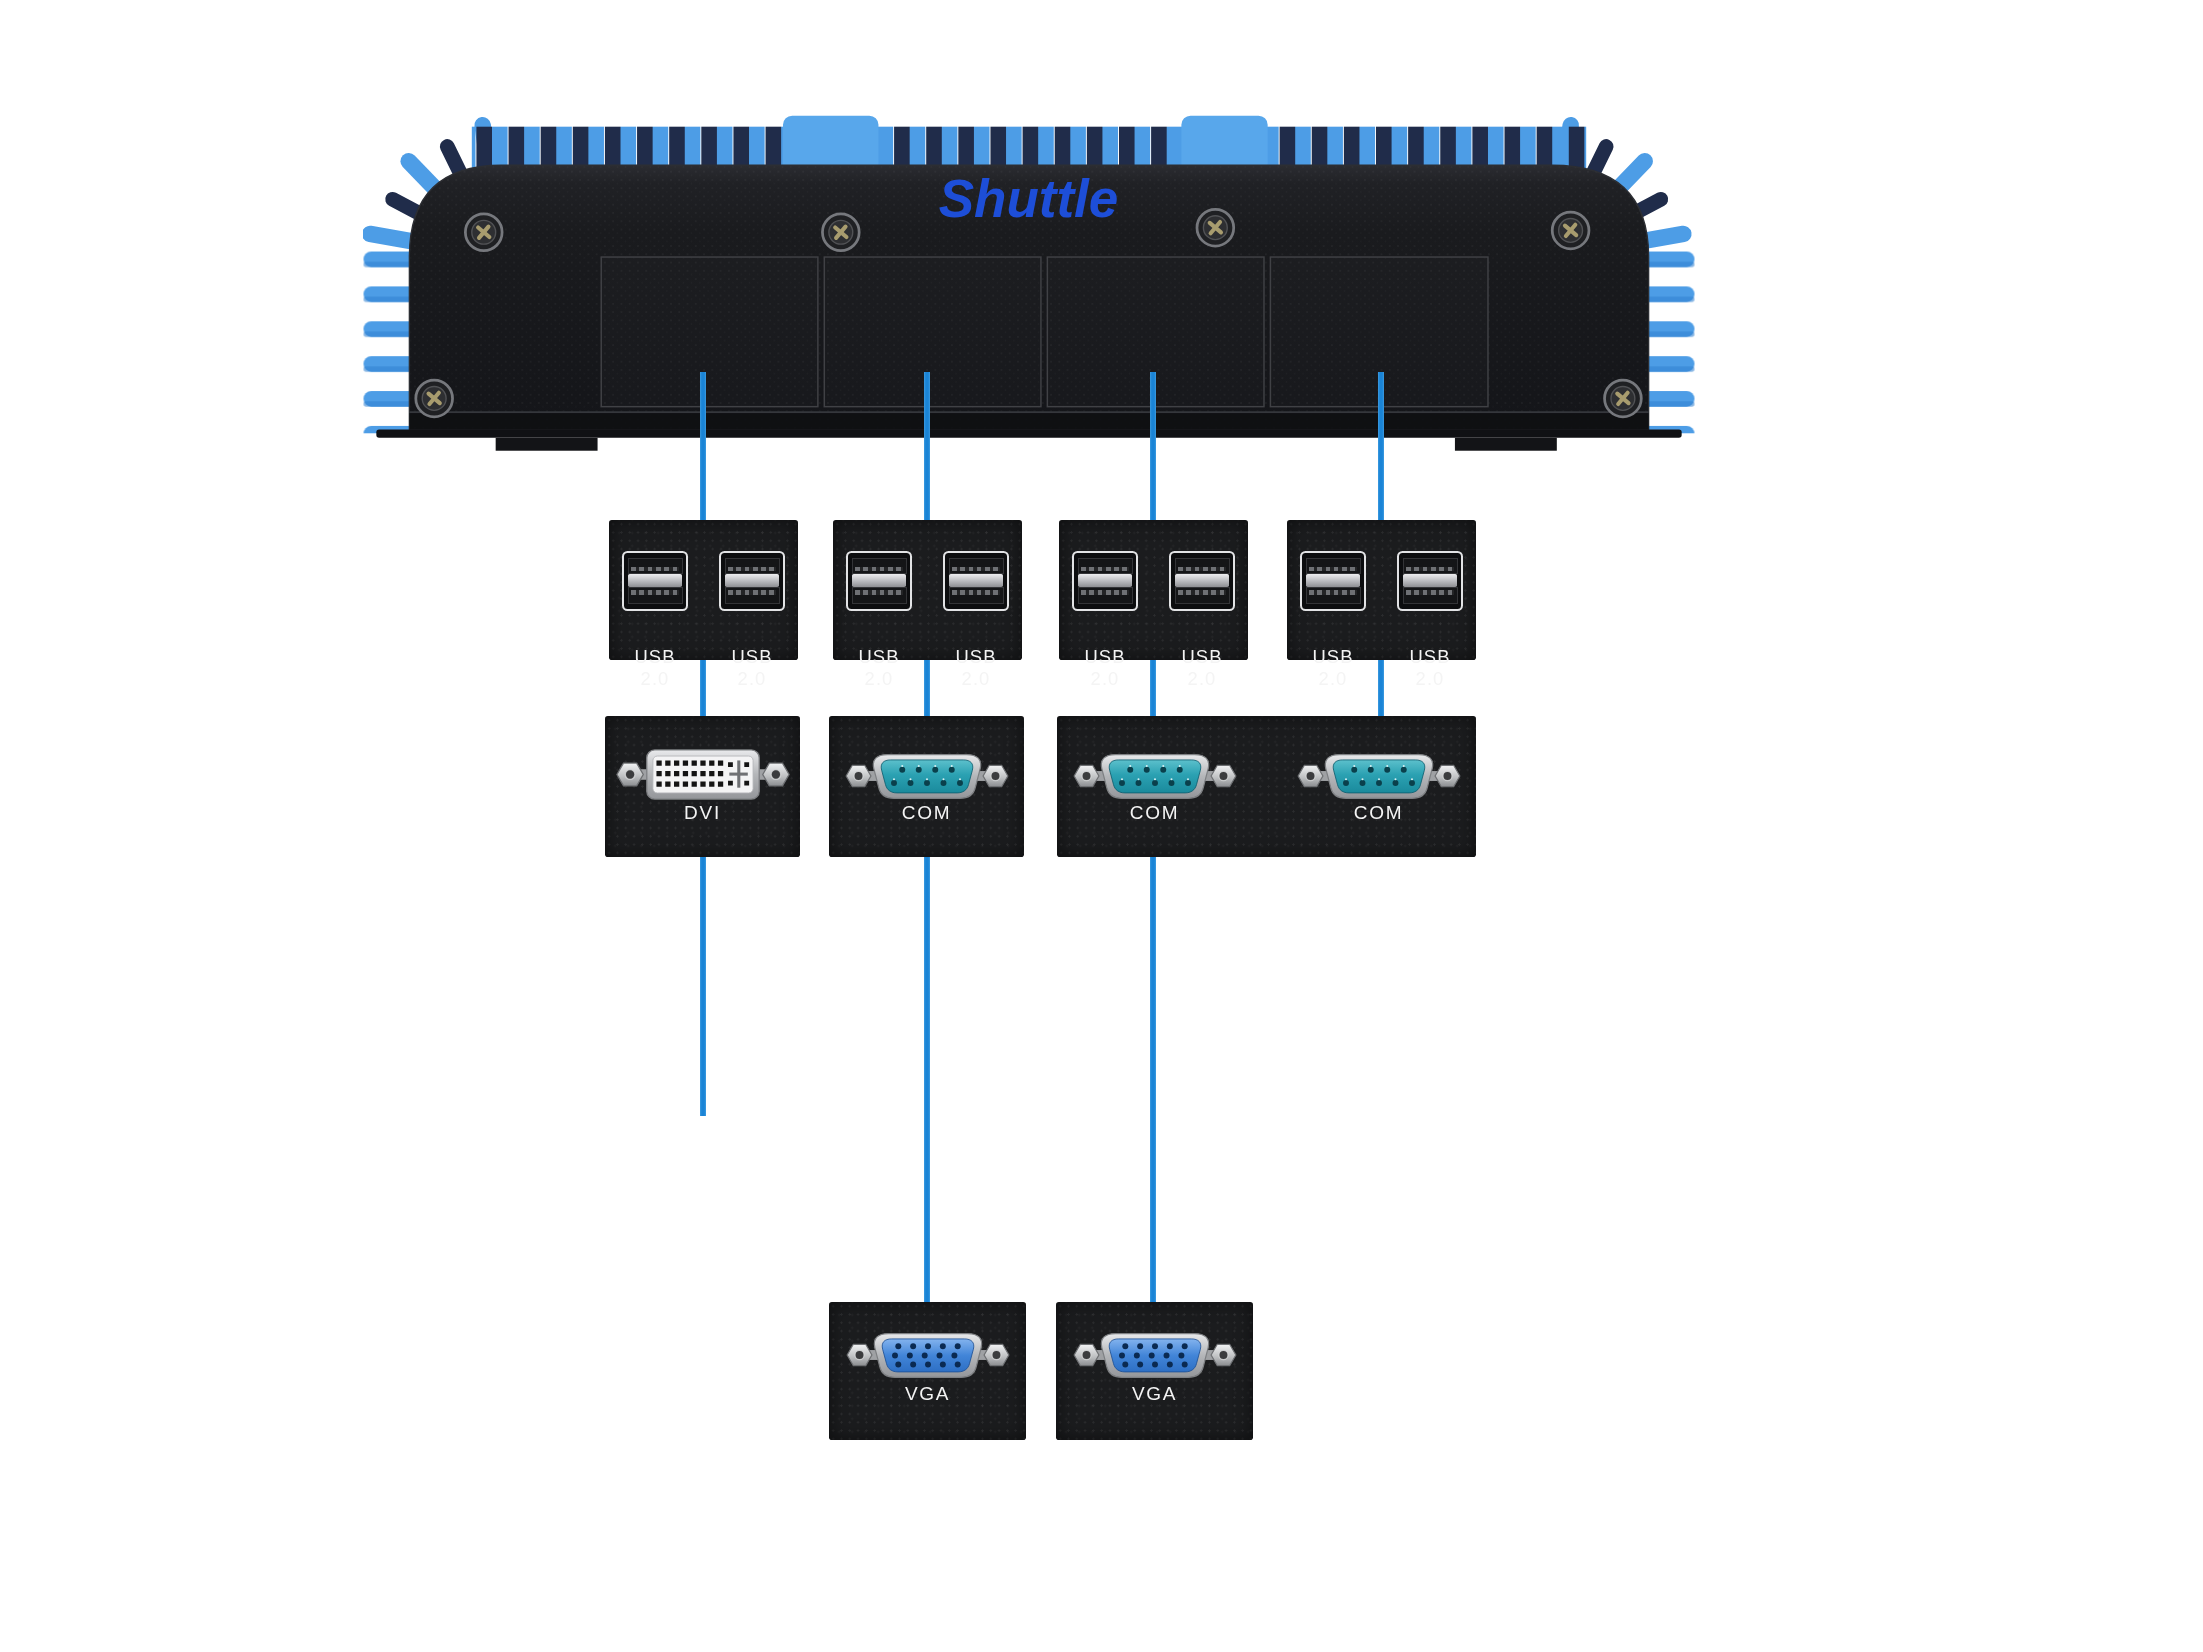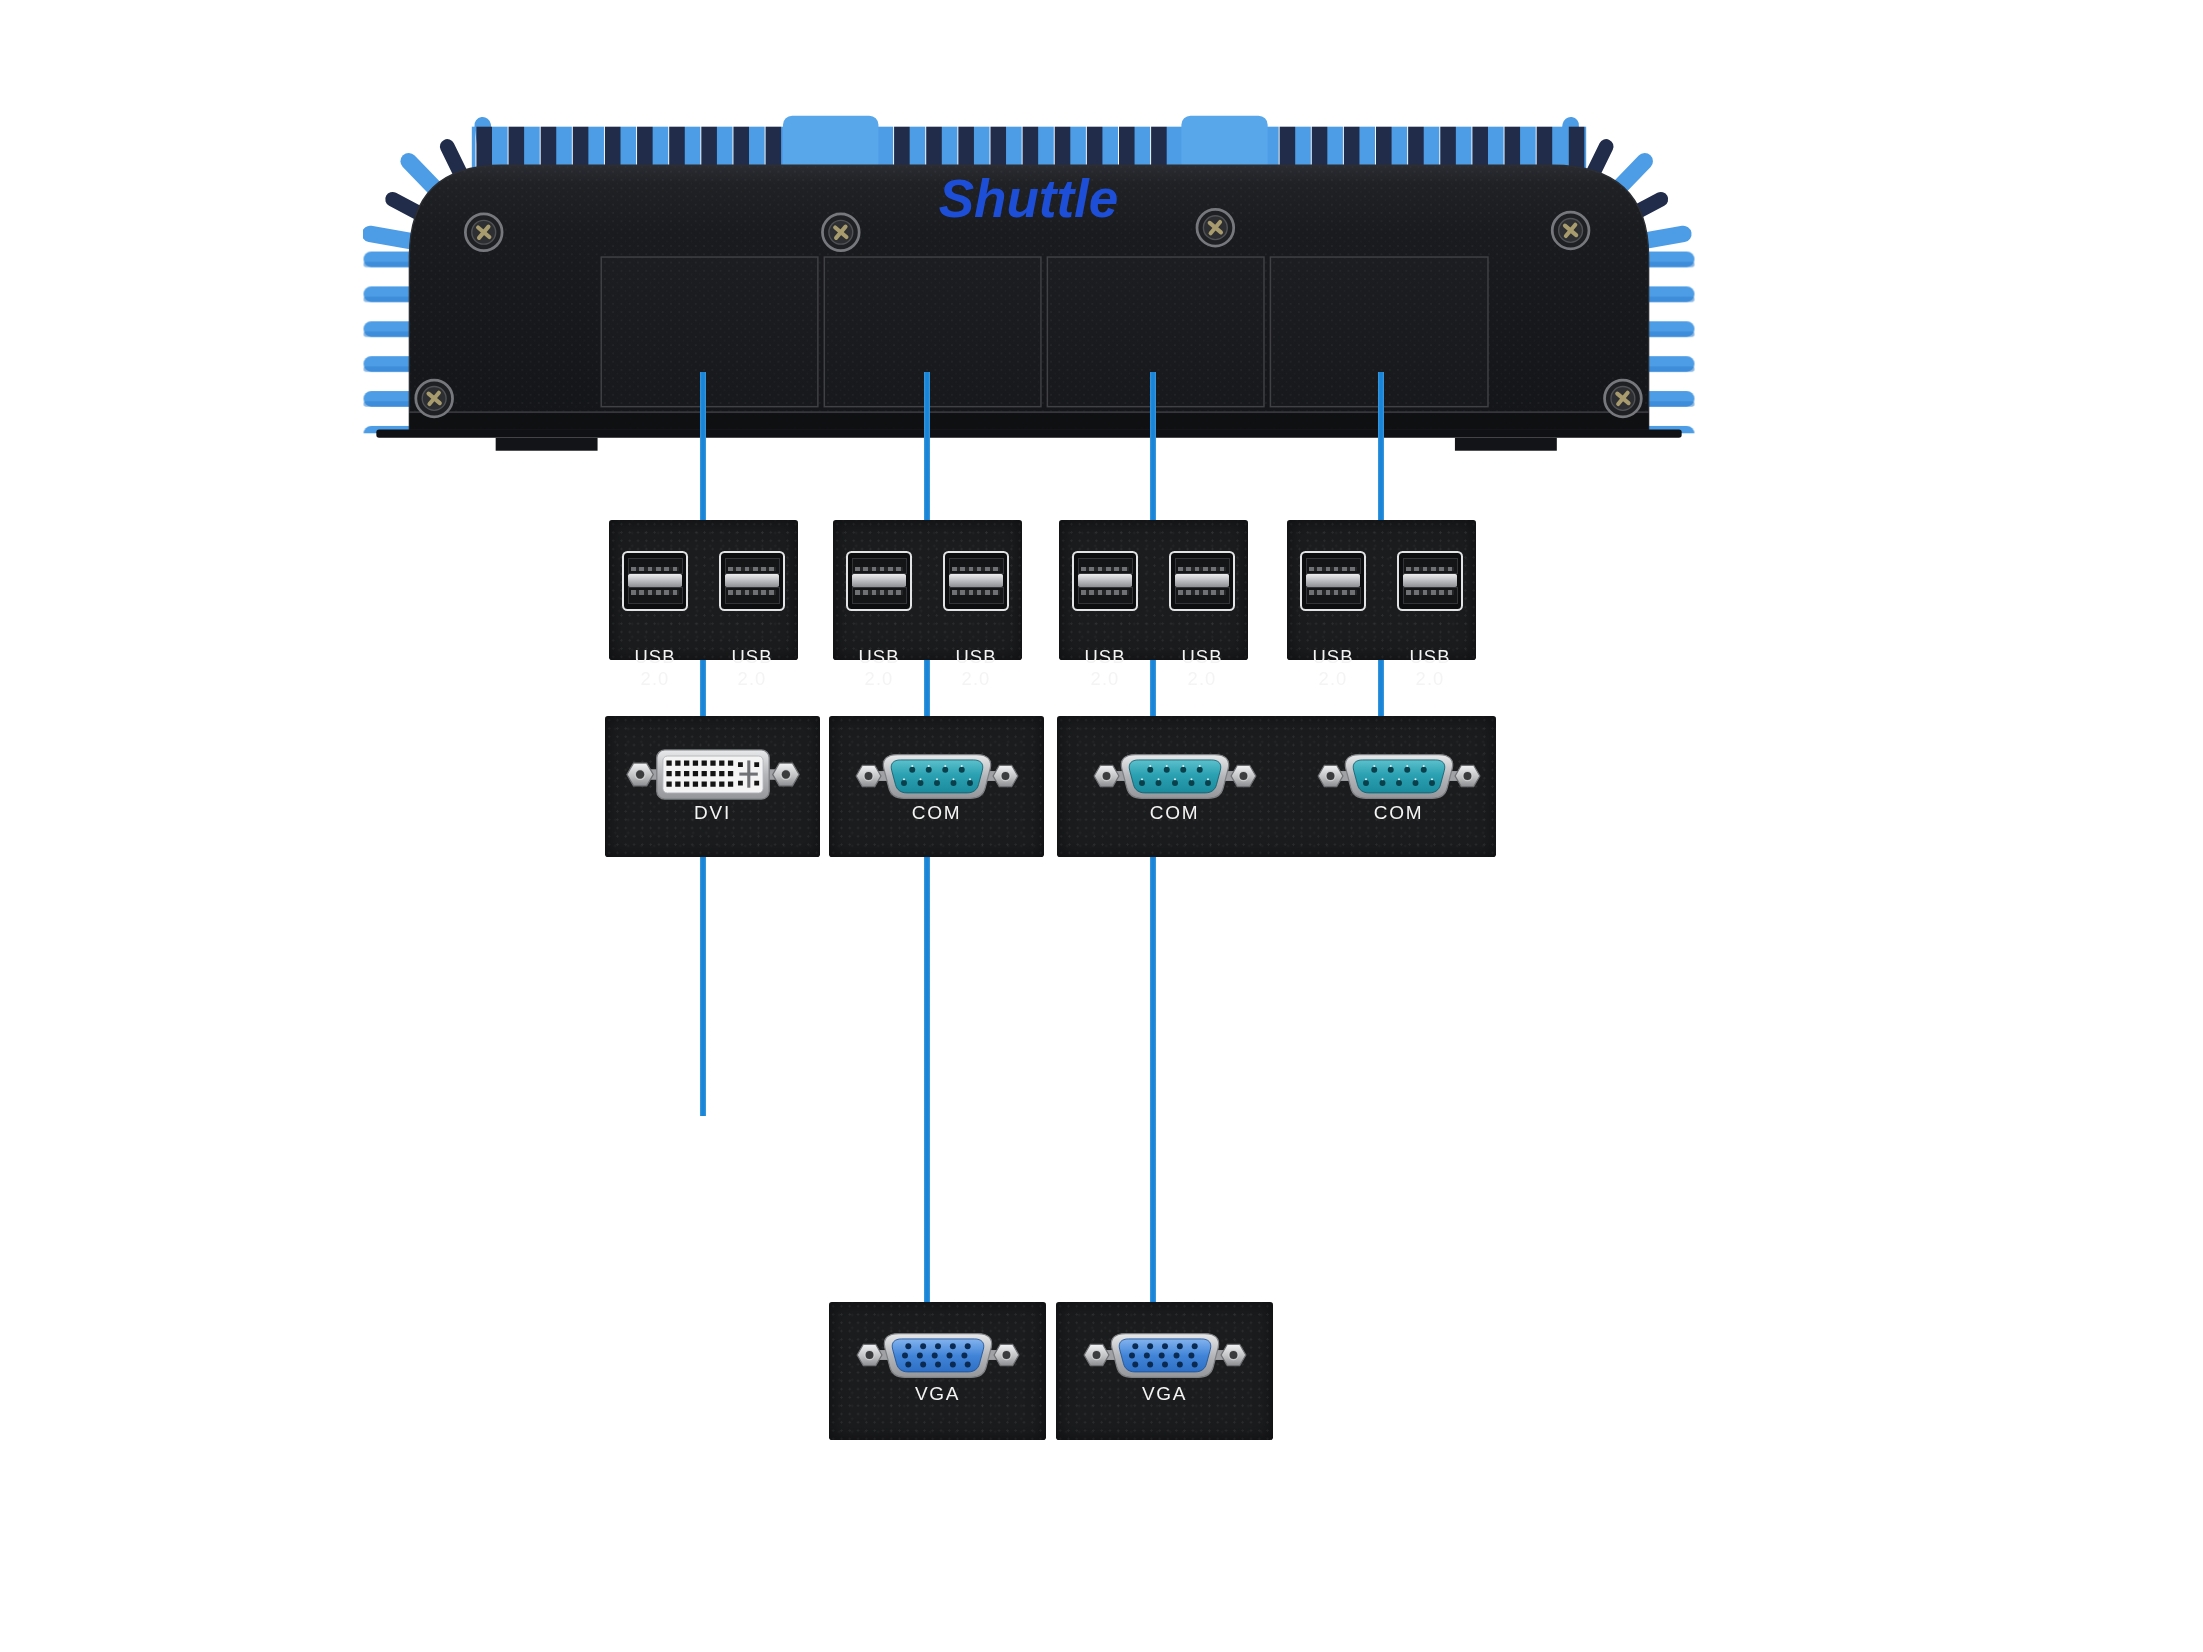--- a/index.html
+++ b/index.html
@@ -15,21 +15,21 @@
 
   
   .vline{position:absolute;width:6.4px;margin-left:-3.2px;z-index:2;
          background:linear-gradient(90deg,#3d9be0,#1a84d6 30%,#1a84d6 70%,#3d9be0);}
 
   
   .panel{position:absolute;z-index:3;border-radius:2.8px;background-color:#1b1c1e;
          background-image:radial-gradient(rgba(255,255,255,0.07) 0.9px,transparent 1.3px),
                           radial-gradient(rgba(255,255,255,0.045) 0.9px,transparent 1.3px);
          background-size:8.3px 8.3px,13px 13px;background-position:0 0,3.7px 6.4px;
-         box-shadow:inset 0 0 16.5px rgba(0,0,0,0.55);padding-left:20px;}
+         box-shadow:inset 0 0 16.5px rgba(0,0,0,0.55);}
   .plabel{position:absolute;left:0;right:0;text-align:center;color:#f4f4f4;
           font-size:19px;letter-spacing:1.7px;line-height:22px;}
   .conn{position:absolute;left:50%;transform:translateX(-50%);}
 
   
   .usb-panel{display:flex;justify-content:space-between;padding:31px 13px 0 13px;box-sizing:border-box;}
   .usb-group{display:flex;flex-direction:column;align-items:center;width:66px;gap:21px;}
   .usb-port{width:55px;height:64px;background:#0c0d0f;border:2.8px solid #e2e3e5;border-radius:5.5px;
             display:flex;flex-direction:column;justify-content:space-between;padding:4.6px 3.7px;box-sizing:content-box;}
   .usb-slot{height:14.7px;background:#141517;border:0.9px solid #333437;position:relative;}

